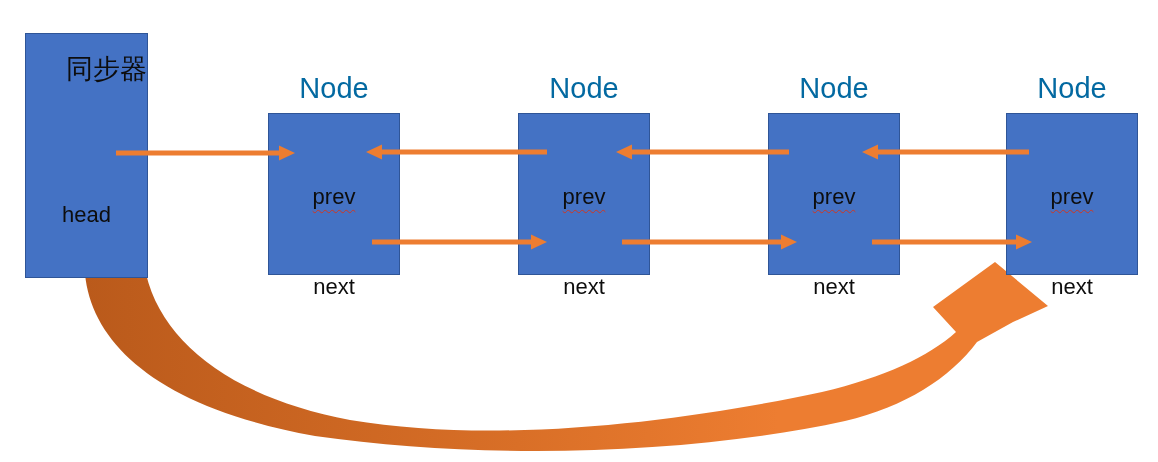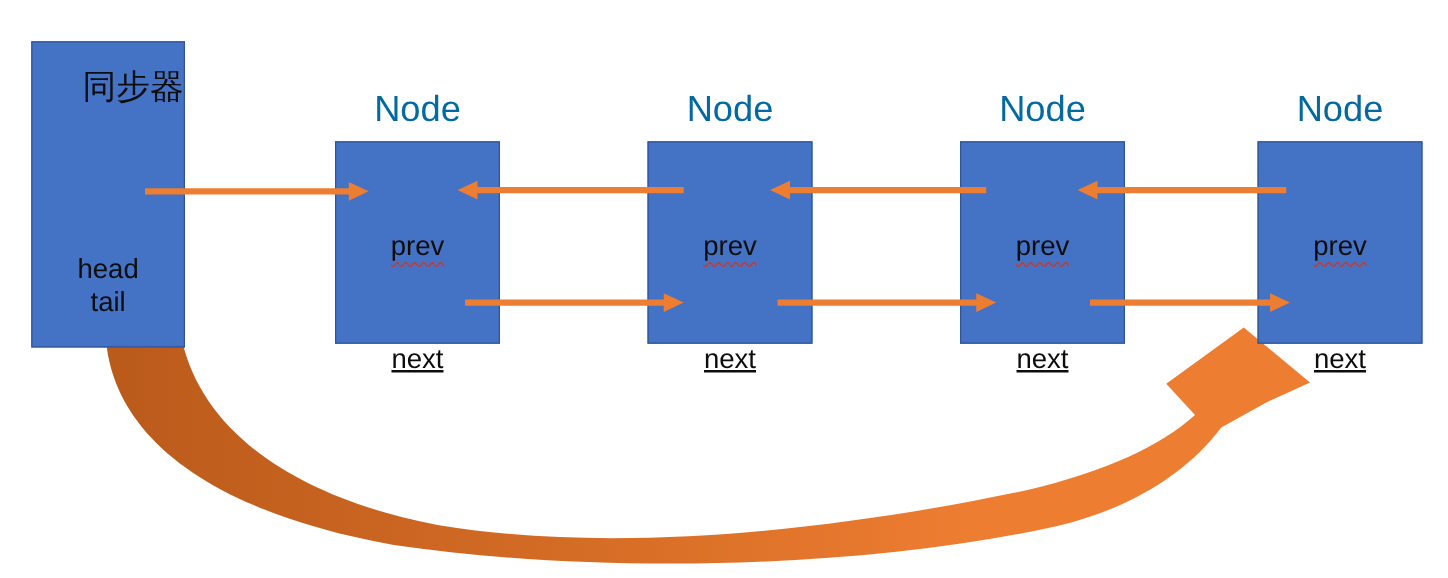--- a/index.html
+++ b/index.html
@@ -48,21 +48,21 @@
     position:relative;margin-top:5px;width:100%;height:162px;
     background:var(--box-fill,#4472C4);
     border:1.5px solid var(--box-border,#2F5597);
     box-sizing:border-box;
   }
   .node-field{
     position:absolute;left:0;width:100%;
     text-align:center;font-size:22px;line-height:28px;margin-top:43px;
   }
   .node-field.prev{top:26px;}
-  .node-field.next{top:116px;text-decoration:underline;}
+  .node-field.next{top:116px;}
   .squiggly{
     text-decoration-line:underline;
     text-decoration-style:wavy;
     text-decoration-color:#cf3721;
     text-decoration-thickness:1px;
     text-underline-offset:5px;
   }
 </style>
 </head>
 <body>
@@ -89,21 +89,20 @@
          L 956,332
          C 928,357 885,377 822,392
          C 695,419 505,446 350,420
          C 235,398 163,345 146,274
          Z" fill="url(#curveGrad)"></path>
   </svg>
 
   <div class="sync-box">
     <div class="sync-title">同步器</div>
     <div class="sync-field head">head</div>
-    <div class="sync-field tail">tail</div>
   </div>
 
   <div class="node-group n1">
     <div class="node-title">Node</div>
     <div class="node-box">
       <div class="node-field prev"><span class="squiggly">prev</span></div>
       <div class="node-field next">next</div>
     </div>
   </div>
 

